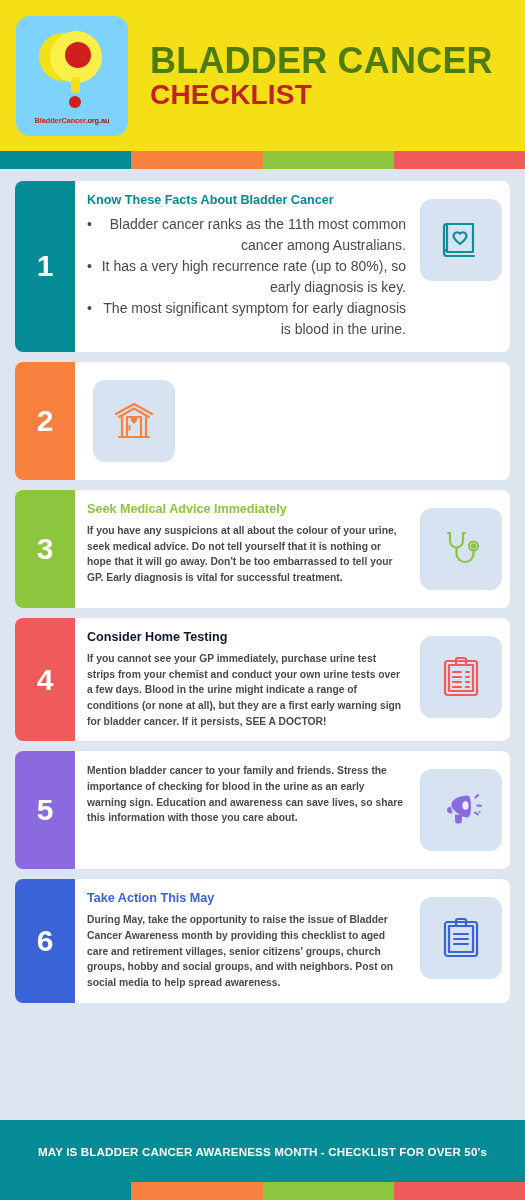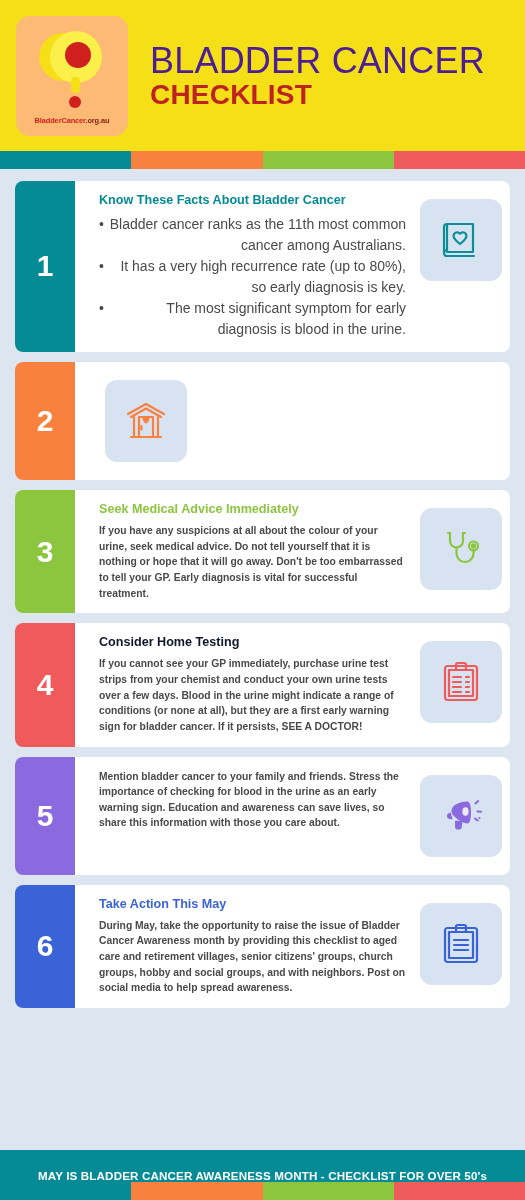--- a/index.html
+++ b/index.html
@@ -25,21 +25,21 @@
     height: 151px;
     background: #f5e018;
     display: flex;
     align-items: center;
     padding-left: 16px;
   }
 
   .logo-card {
     width: 112px;
     height: 120px;
-    background: #fdba74;
+    background: #7dd3fc;
     border-radius: 14px;
     display: flex;
     flex-direction: column;
     align-items: center;
     justify-content: center;
     flex: 0 0 auto;
   }
 
   .logo-mark { width: 78px; height: 88px; display: block; }
 
@@ -52,22 +52,22 @@
   }
   .logo-text .brand { color: #cf1f1f; }
   .logo-text .tld { color: #8a2020; }
 
   .title-block {
     margin-left: 22px;
     line-height: 1.04;
   }
   .title-line1 {
     font-size: 36px;
-    font-weight: normal;
-    color: #4c1d95;
+    font-weight: bold;
+    color: #4d7c0f;
     letter-spacing: 0.2px;
   }
   .title-line2 {
     font-size: 28px;
     font-weight: bold;
     color: #bf2222;
     letter-spacing: 0.2px;
   }
 
   
@@ -95,21 +95,21 @@
     display: flex;
     align-items: center;
     justify-content: center;
     color: #ffffff;
     font-size: 30px;
     font-weight: bold;
   }
 
   .card-body {
     flex: 1 1 auto;
-    padding: 12px 8px 12px 24px;
+    padding: 12px 8px 12px 12px;
     display: flex;
     align-items: flex-start;
   }
 
   .card-text { flex: 1 1 auto; padding-right: 8px; }
 
   .card-title {
     font-size: 12.6px;
     font-weight: bold;
     margin-bottom: 6px;
@@ -156,23 +156,23 @@
 
   
   .footer {
     position: absolute;
     left: 0;
     bottom: 0;
     width: 100%;
   }
   .footer-bar {
     background: #048b96;
-    height: 32px;
-    display: flex;
-    align-items: flex-end;
+    height: 62px;
+    display: flex;
+    align-items: center;
     justify-content: center;
   }
   .footer-text {
     color: #ffffff;
     font-size: 11.6px;
     font-weight: bold;
     letter-spacing: 0.15px;
     white-space: nowrap;
   }
 </style>

